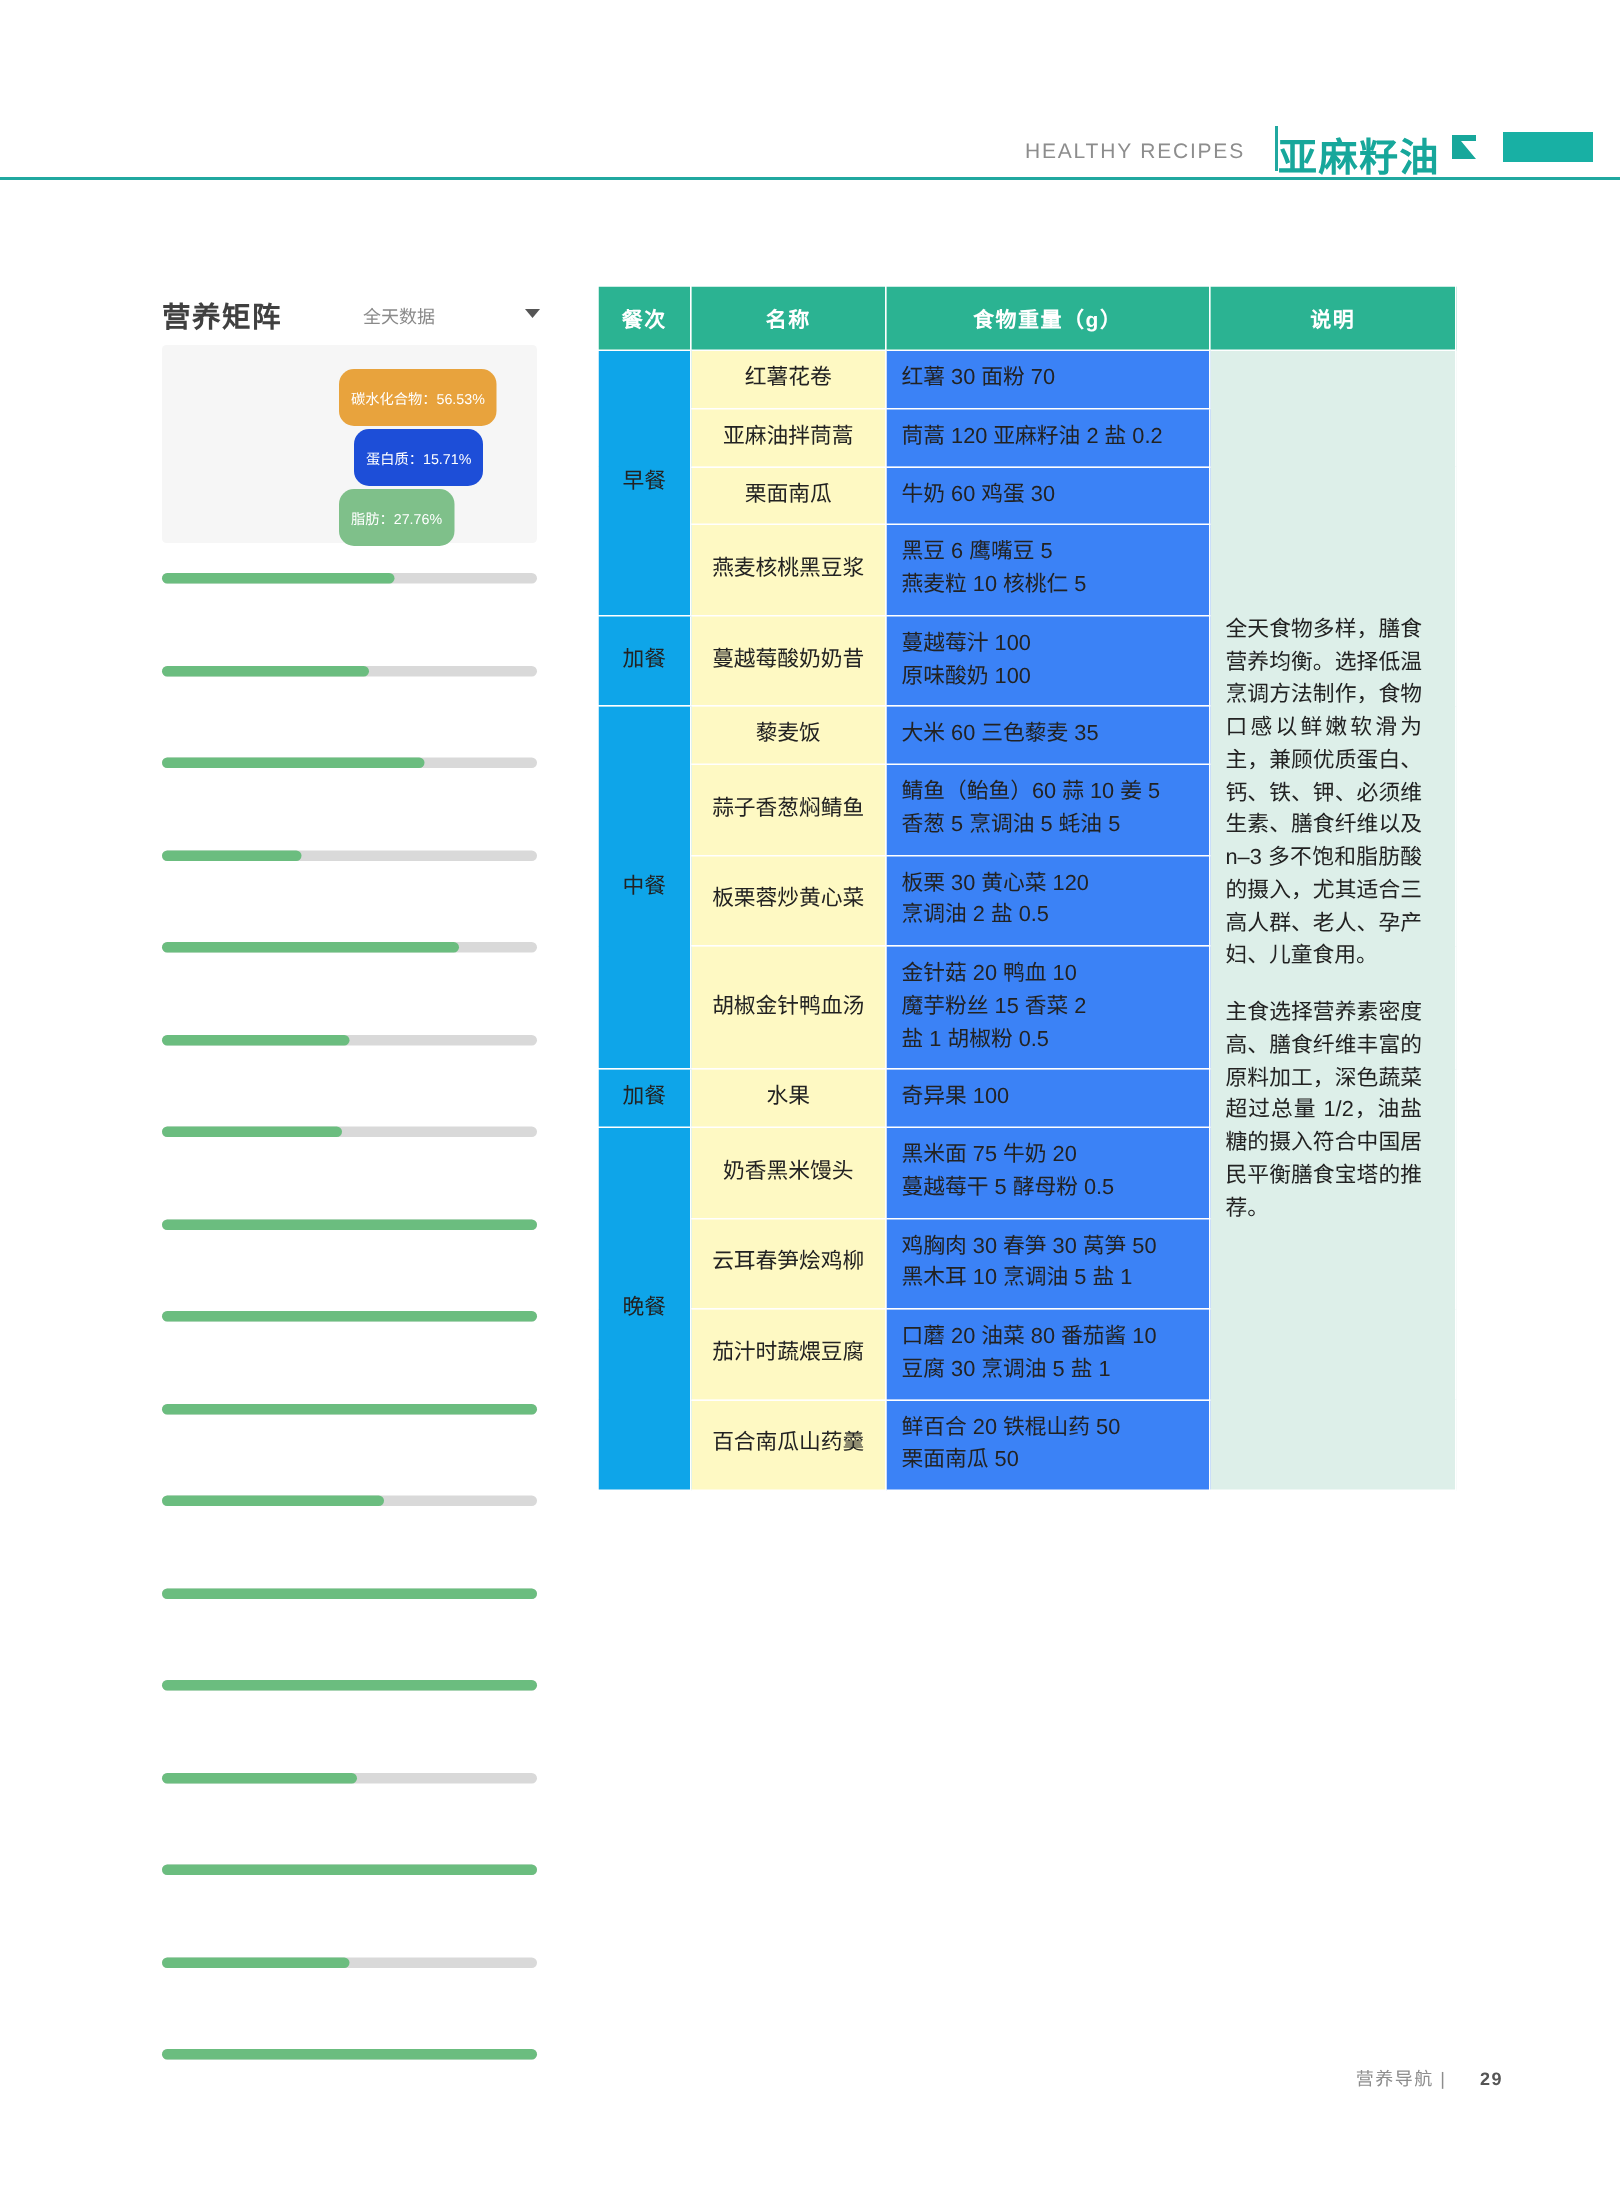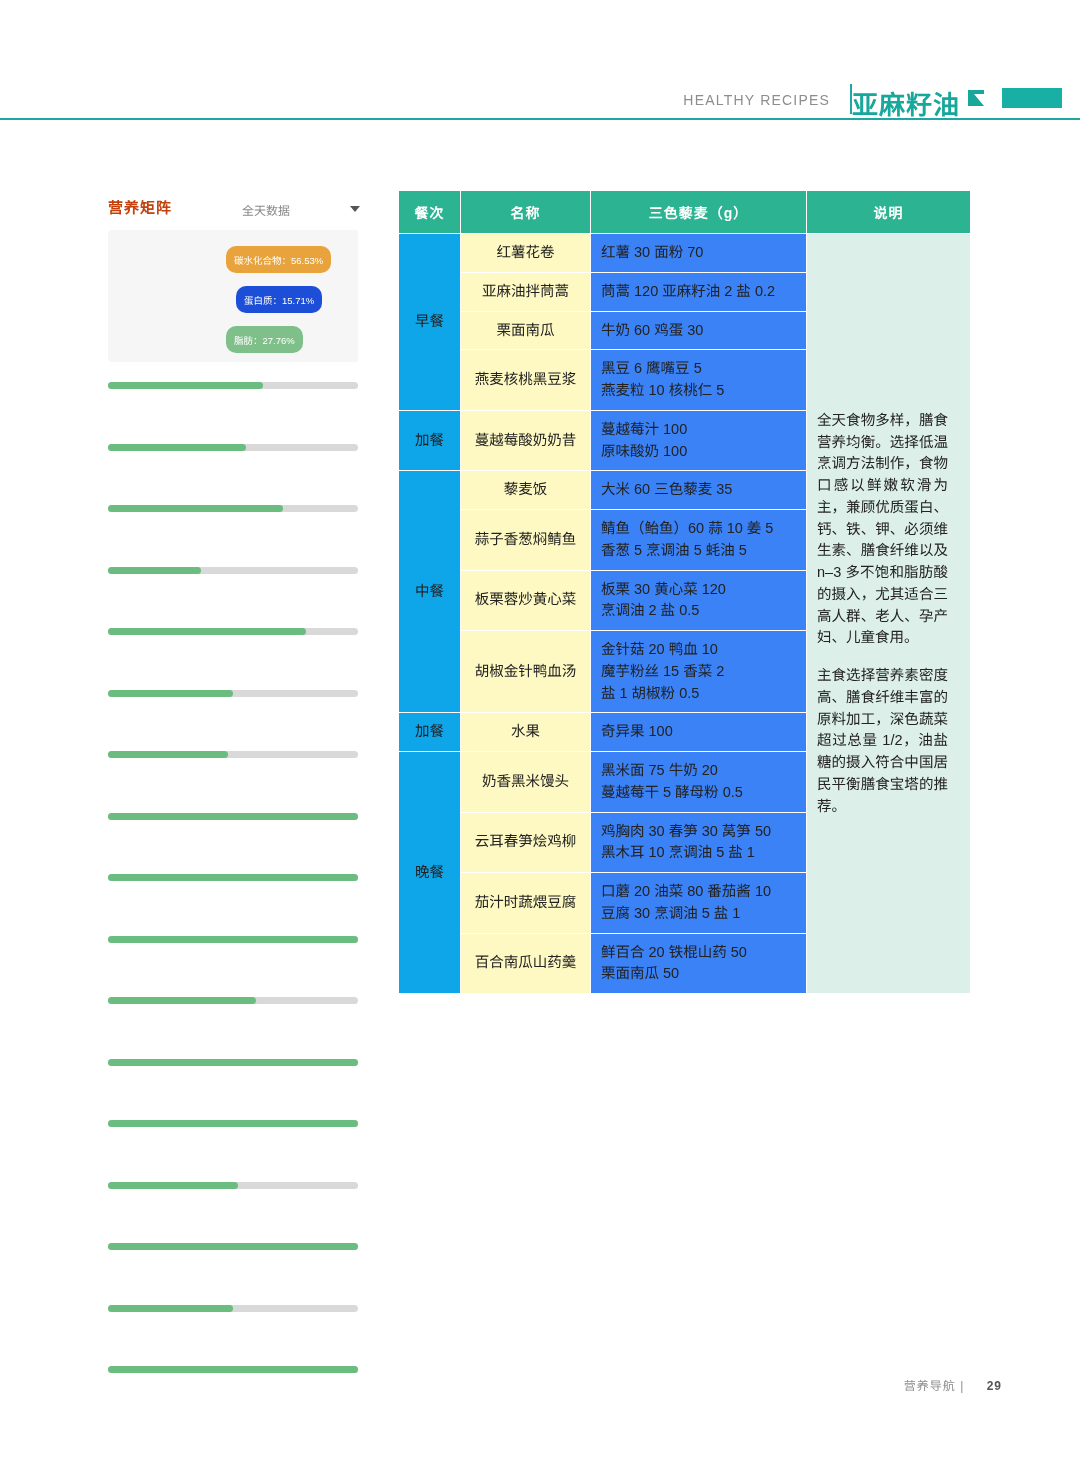--- a/index.html
+++ b/index.html
@@ -12,33 +12,33 @@
   .header{position:absolute;left:0;top:0;width:1080px;height:122px;}
   .hdr-rule{position:absolute;left:0;top:118px;width:1080px;height:2px;background:#20a8a0;}
   .hdr-en{position:absolute;right:250px;top:92px;font-size:14px;letter-spacing:1.2px;color:#8d8d8d;}
   .hdr-div{position:absolute;right:228px;top:84px;width:2px;height:30px;background:#20a8a0;}
   .hdr-cn{position:absolute;right:120px;top:84px;font-size:26px;font-weight:bold;color:#17a79b;letter-spacing:1px;}
   .hdr-arrow{position:absolute;right:92px;top:88px;width:22px;height:22px;}
   .hdr-block{position:absolute;right:18px;top:88px;width:60px;height:20px;background:#18b0a4;}
 
   
   .left-panel{position:absolute;left:88px;top:180px;width:288px;height:1135px;background:#ffffff;}
-  .lp-title{position:absolute;left:20px;top:16px;font-size:15px;font-weight:bold;color:#c2410c;letter-spacing:1px;text-align:right;}
+  .lp-title{position:absolute;left:20px;top:16px;font-size:19px;font-weight:bold;color:#404040;letter-spacing:1px;text-align:right;}
   .lp-select{position:absolute;right:16px;top:20px;width:118px;height:20px;}
   .lp-select .sel-label{position:absolute;left:0;top:1px;font-size:12px;color:#8a8a8a;}
   .lp-select .caret{position:absolute;right:0;top:6px;width:0;height:0;border-left:5px solid transparent;border-right:5px solid transparent;border-top:6px solid #555;}
 
   .donut-card{position:absolute;left:20px;top:50px;width:250px;height:132px;background:#f6f6f6;border-radius:3px;}
   .donut-wrap{position:absolute;left:14px;top:8px;width:116px;height:116px;}
   .donut{width:116px;height:116px;border-radius:50%;
     background:conic-gradient(#e8a33d 0 56.53%, #5b9bd5 56.53% 72.24%, #7fc08a 72.24% 100%);
     -webkit-mask:radial-gradient(circle, transparent 36px, #000 37px);
             mask:radial-gradient(circle, transparent 36px, #000 37px);}
   .donut-center{position:absolute;left:0;top:0;width:116px;height:116px;display:flex;align-items:center;justify-content:center;font-size:11px;color:#444;}
-  .pill{position:absolute;height:27px;border-radius:10px;color:#fff;font-size:9.5px;display:flex;align-items:center;justify-content:center;padding:0 8px;white-space:nowrap;}
+  .pill{position:absolute;height:38px;border-radius:10px;color:#fff;font-size:9.5px;display:flex;align-items:center;justify-content:center;padding:0 8px;white-space:nowrap;}
   .pill.carb{left:118px;top:16px;background:#e8a33d;}
   .pill.prot{left:128px;top:56px;background:#1d4ed8;}
   .pill.fat{left:118px;top:96px;background:#7fc08a;}
 
   .nutri-list{position:absolute;left:20px;top:196px;width:250px;}
   .nrow{position:relative;height:61.5px;}
   .bar-bg{position:absolute;left:0;top:6px;width:250px;height:7px;background:#d9d9d9;border-radius:4px;}
   .bar-fg{position:absolute;left:0;top:6px;height:7px;background:#6bbd7f;border-radius:4px;}
   .nname{position:absolute;left:0;top:26px;font-size:11.5px;color:#333;}
   .nval{position:absolute;right:0;top:27px;font-size:10px;font-weight:bold;color:#222;}
@@ -202,21 +202,21 @@
     <colgroup>
       <col class="col-meal">
         <col class="col-name">
         <col class="col-weight">
         <col class="col-note">
     </colgroup>
     <thead>
       <tr>
         <th>餐次</th>
         <th>名称</th>
-        <th>三色藜麦（g）</th>
+        <th>食物重量（g）</th>
         <th>说明</th>
       </tr>
     </thead>
     <tbody id="menu-body">
         <tr>
           <td class="meal" rowspan="4">早餐</td>
           <td class="name">红薯花卷</td>
           <td class="weight">红薯 30 面粉 70</td>
           <td class="note" rowspan="14">
             <p>全天食物多样，膳食营养均衡。选择低温烹调方法制作，食物口感以鲜嫩软滑为主，兼顾优质蛋白、钙、铁、钾、必须维生素、膳食纤维以及 n–3 多不饱和脂肪酸的摄入，尤其适合三高人群、老人、孕产妇、儿童食用。</p>

